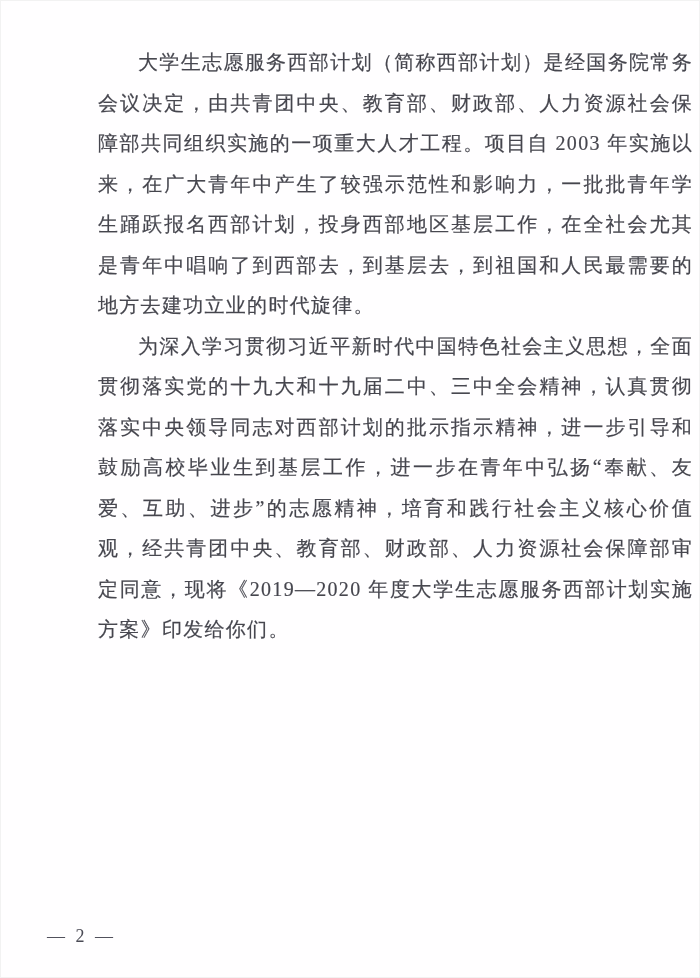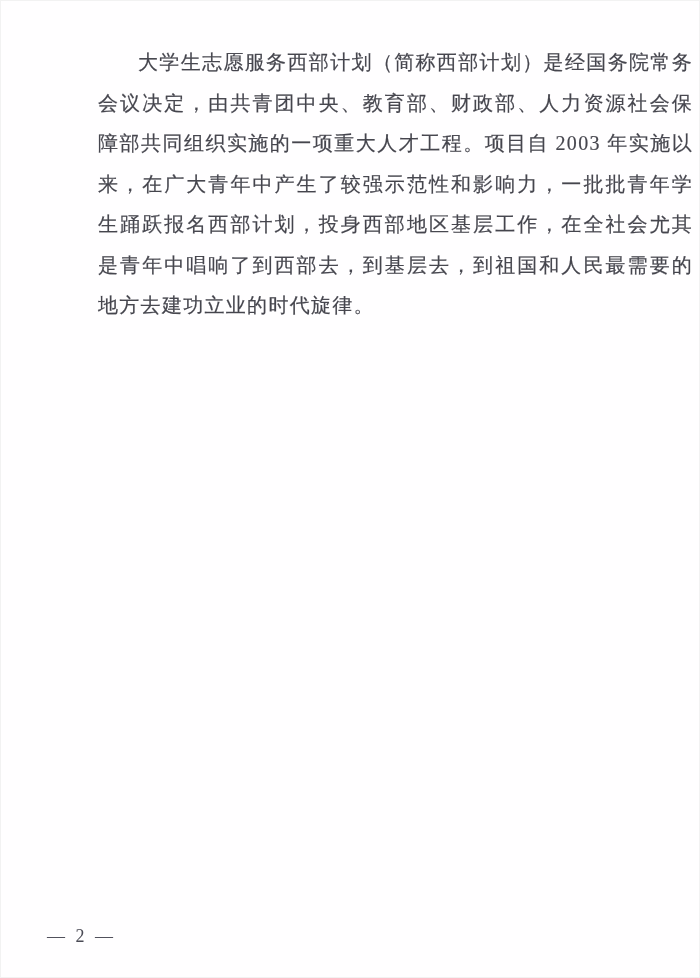--- a/index.html
+++ b/index.html
@@ -44,15 +44,16 @@
     letter-spacing: 3px;
     font-family: "Liberation Serif", "DejaVu Serif", serif;
   }
 </style>
 </head>
 <body>
 
 <div class="page">
   <div class="content">
     <p class="para">大学生志愿服务西部计划（简称西部计划）是经国务院常务会议决定，由共青团中央、教育部、财政部、人力资源社会保障部共同组织实施的一项重大人才工程。项目自 2003 年实施以来，在广大青年中产生了较强示范性和影响力，一批批青年学生踊跃报名西部计划，投身西部地区基层工作，在全社会尤其是青年中唱响了到西部去，到基层去，到祖国和人民最需要的地方去建功立业的时代旋律。</p>
+    <p class="para">为深入学习贯彻习近平新时代中国特色社会主义思想，全面贯彻落实党的十九大和十九届二中、三中全会精神，认真贯彻落实中央领导同志对西部计划的批示指示精神，进一步引导和鼓励高校毕业生到基层工作，进一步在青年中弘扬“奉献、友爱、互助、进步”的志愿精神，培育和践行社会主义核心价值观，经共青团中央、教育部、财政部、人力资源社会保障部审定同意，现将《2019—2020 年度大学生志愿服务西部计划实施方案》印发给你们。</p>
   </div>
   <div class="footer">— 2 —</div>
 </div>
 
 </body></html>

